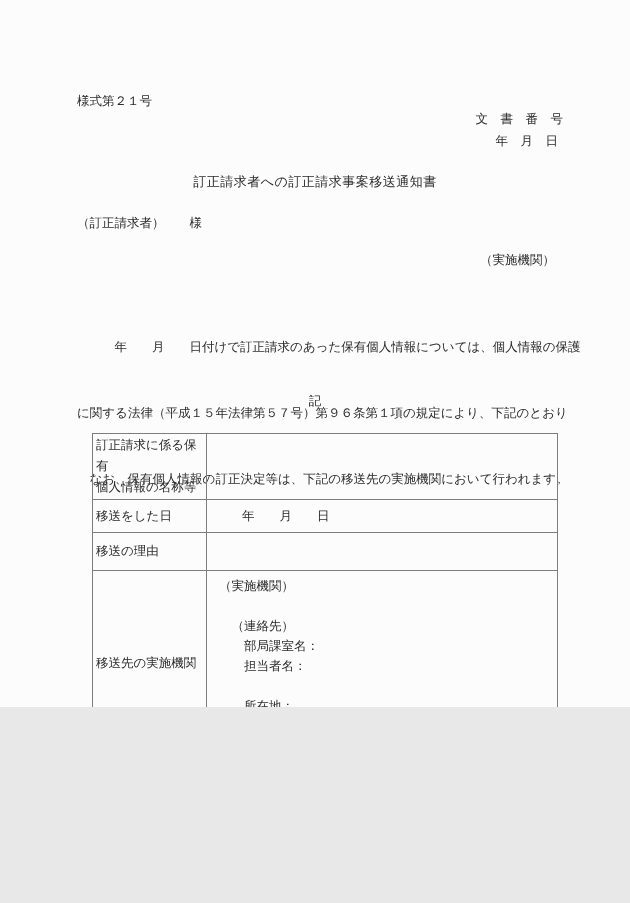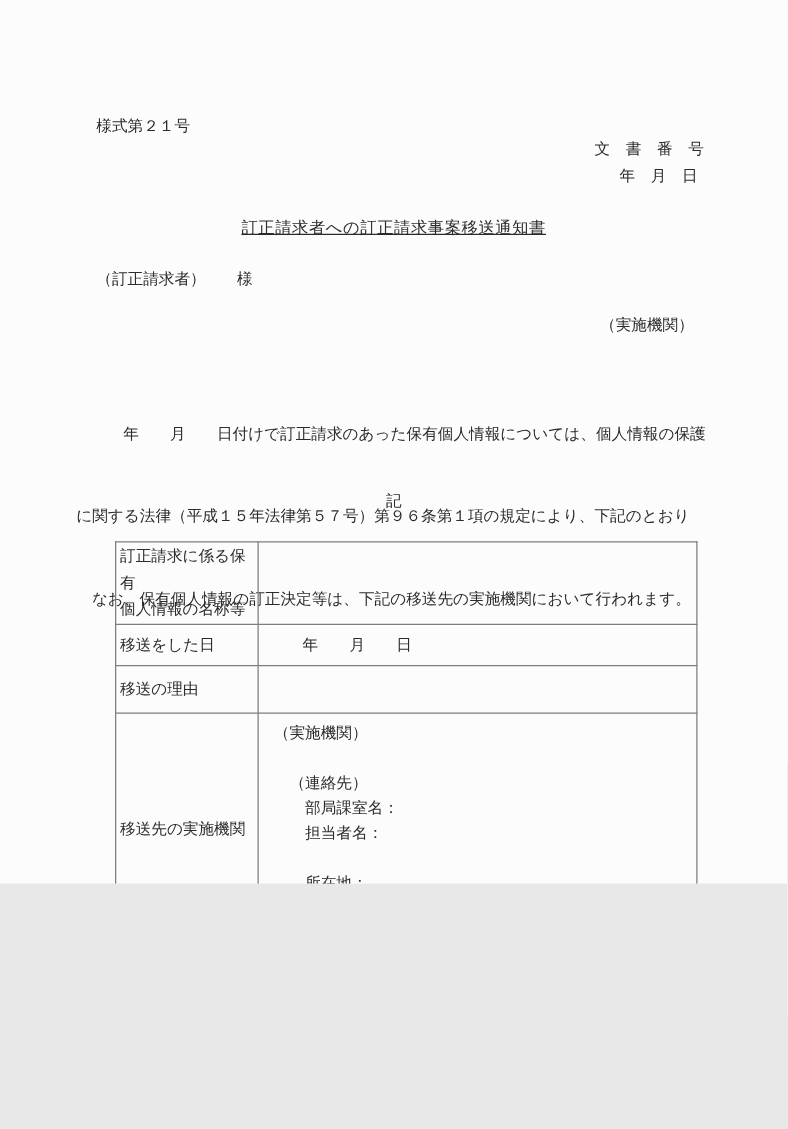--- a/index.html
+++ b/index.html
@@ -12,24 +12,24 @@
     background: #fcfcfc;
     color: #2b2b2b;
     font-family: "Liberation Serif", "DejaVu Serif", serif;
     font-size: 12.5px;
     overflow: hidden;
   }
   .abs { position: absolute; white-space: pre; }
   .form-no   { left: 77px;  top: 93px; }
   .doc-no    { right: 67px; top: 111px; }
   .hdate     { right: 72px; top: 133px; }
-  .title     { left: 0; right: 0; top: 173px; text-align: center; font-size: 13px; letter-spacing: 0.5px; text-decoration: underline; }
+  .title     { left: 0; right: 0; top: 173px; text-align: center; font-size: 13px; letter-spacing: 0.5px; }
   .addressee { left: 77px;  top: 215px; }
   .issuer    { right: 75px; top: 252px; }
-  .body      { left: 61px;  top: 292px; width: 500px; line-height: 22px; }
+  .body      { left: 77px;  top: 292px; width: 500px; line-height: 22px; }
   .bl        { white-space: pre; min-height: 22px; }
   .ki        { left: 0; right: 0; top: 393px; text-align: center; }
   .ftable {
     position: absolute;
     left: 92px; top: 433px;
     width: 465px;
     border-collapse: collapse;
     table-layout: fixed;
   }
   .ftable td {

